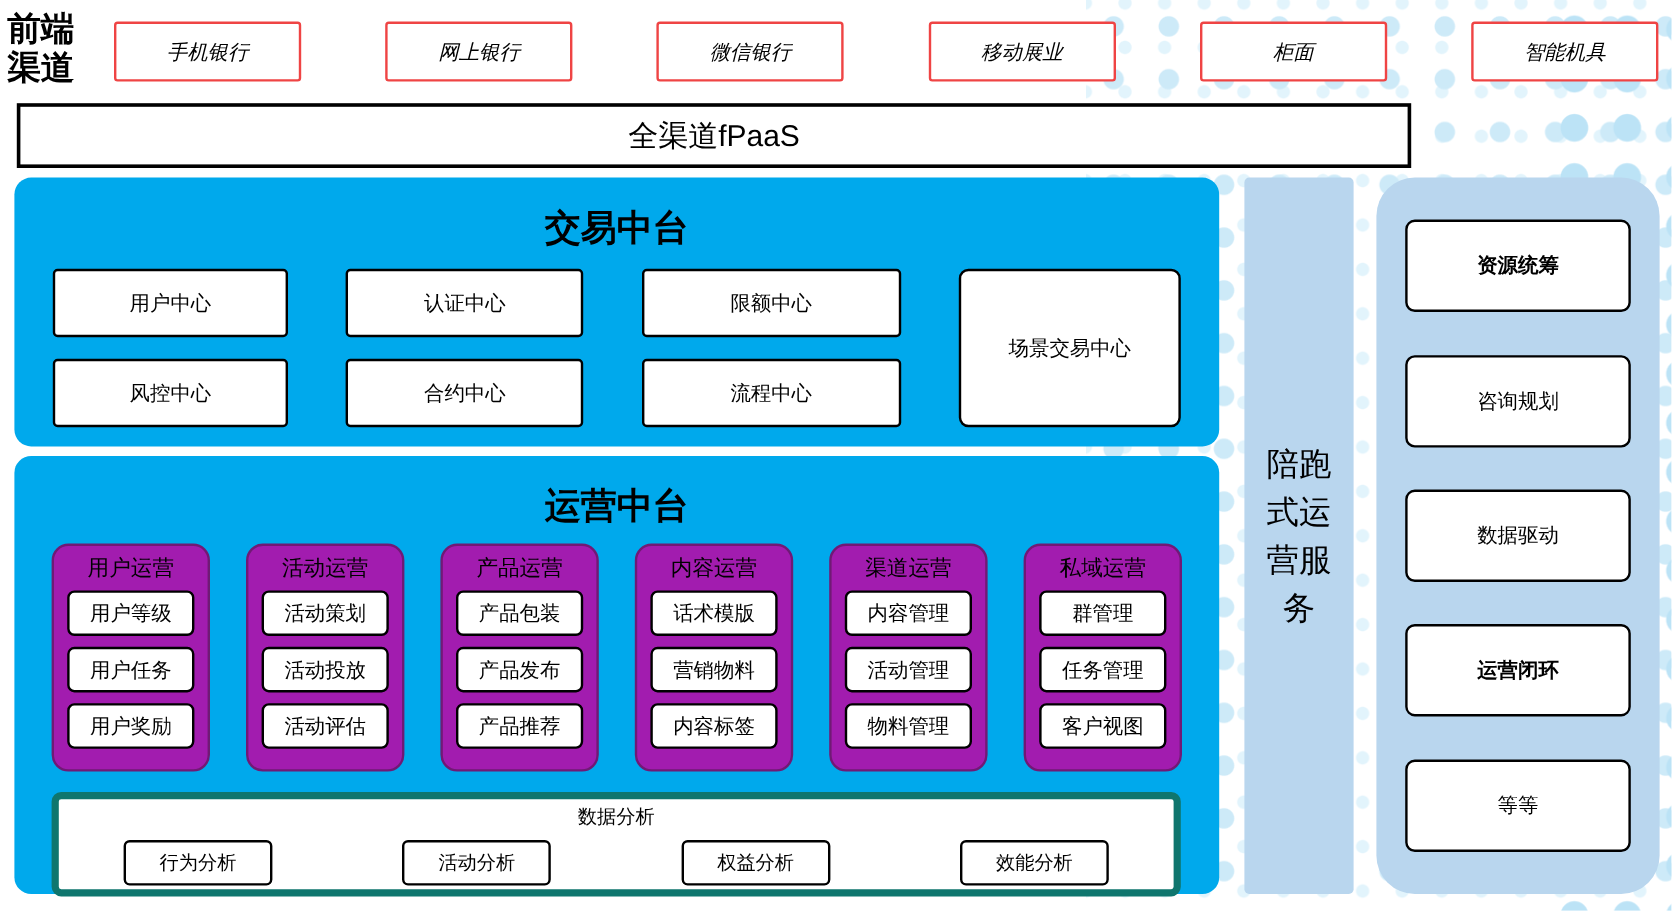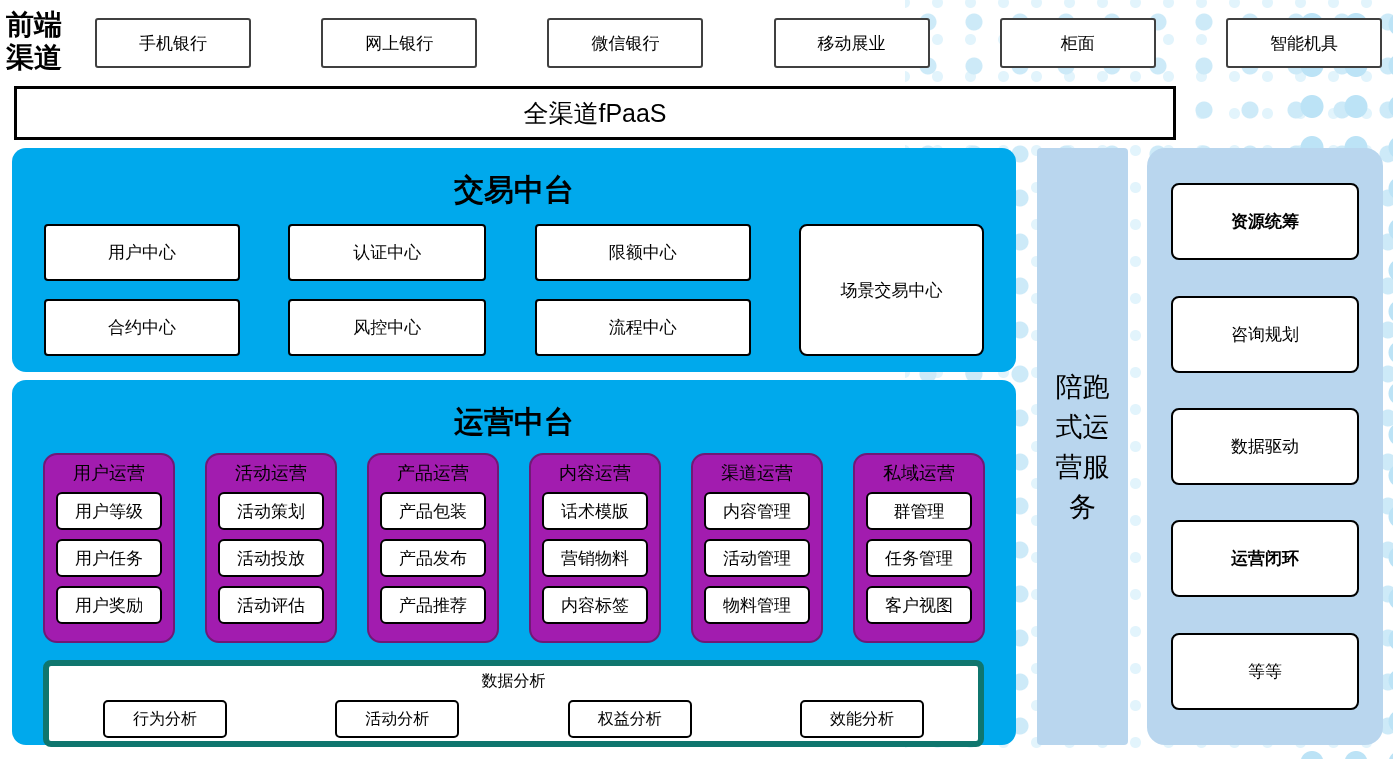--- a/index.html
+++ b/index.html
@@ -29,22 +29,22 @@
     position:absolute;left:6px;top:8px;width:60px;z-index:2;
     font-family:"Liberation Serif","DejaVu Serif",serif;
     font-weight:700;font-size:28px;line-height:33px;text-align:left;
   }
   .channels{
     position:absolute;left:95px;top:18px;width:1287px;height:50px;z-index:2;
     display:flex;justify-content:space-between;
   }
   .channel-box{
     width:156px;height:50px;box-sizing:border-box;background:#fff;
-    border:2px solid #404040;border-radius:3px;
-    display:flex;align-items:center;justify-content:center;font-size:17px;
+    border:2px solid #ef4444;border-radius:3px;
+    display:flex;align-items:center;justify-content:center;font-size:17px;font-style:italic;
   }
   .fpaas{
     position:absolute;left:14px;top:86px;width:1162px;height:54px;z-index:2;
     box-sizing:border-box;background:#fff;border:3px solid #000;
     display:flex;align-items:center;justify-content:center;font-size:25px;
   }
   
   .panel{
     position:absolute;left:12px;width:1004px;z-index:1;
     background:#00a9ec;border-radius:14px;box-sizing:border-box;
@@ -91,21 +91,21 @@
   .analysis-item{width:124px;height:38px;border-radius:5px;font-size:16px;}
   
   .side-bar{
     position:absolute;left:1037px;top:148px;width:91px;height:597px;z-index:1;
     background:#b9d6ee;border-radius:4px;
     display:flex;align-items:center;justify-content:center;
   }
   .side-bar-text{width:58px;font-size:27px;line-height:40px;text-align:center;}
   .services-panel{
     position:absolute;left:1147px;top:148px;width:236px;height:597px;z-index:1;
-    background:#b9d6ee;border-radius:18px;
+    background:#b9d6ee;border-radius:32px;
     display:flex;flex-direction:column;justify-content:space-evenly;align-items:center;
   }
   .service-box{width:188px;height:77px;border-radius:8px;font-size:17px;}
   .service-box.bold{font-weight:700;}
 </style>
 </head>
 <body>
 
 <div class="dots-a"></div>
 <div class="dots-b"></div>
@@ -123,22 +123,22 @@
 
 <div class="fpaas">全渠道fPaaS</div>
 
 <div class="panel trade-panel">
   <div class="panel-title">交易中台</div>
   <div class="trade-grid">
     <div class="white-box center-box">用户中心</div>
     <div class="white-box center-box">认证中心</div>
     <div class="white-box center-box">限额中心</div>
     <div class="white-box scene-box">场景交易中心</div>
+    <div class="white-box center-box">风控中心</div>
     <div class="white-box center-box">合约中心</div>
-    <div class="white-box center-box">风控中心</div>
     <div class="white-box center-box">流程中心</div>
   </div>
 </div>
 
 <div class="panel ops-panel">
   <div class="panel-title">运营中台</div>
   <div class="ops-columns">
 
     <div class="ops-col">
       <div class="ops-col-title">用户运营</div>

